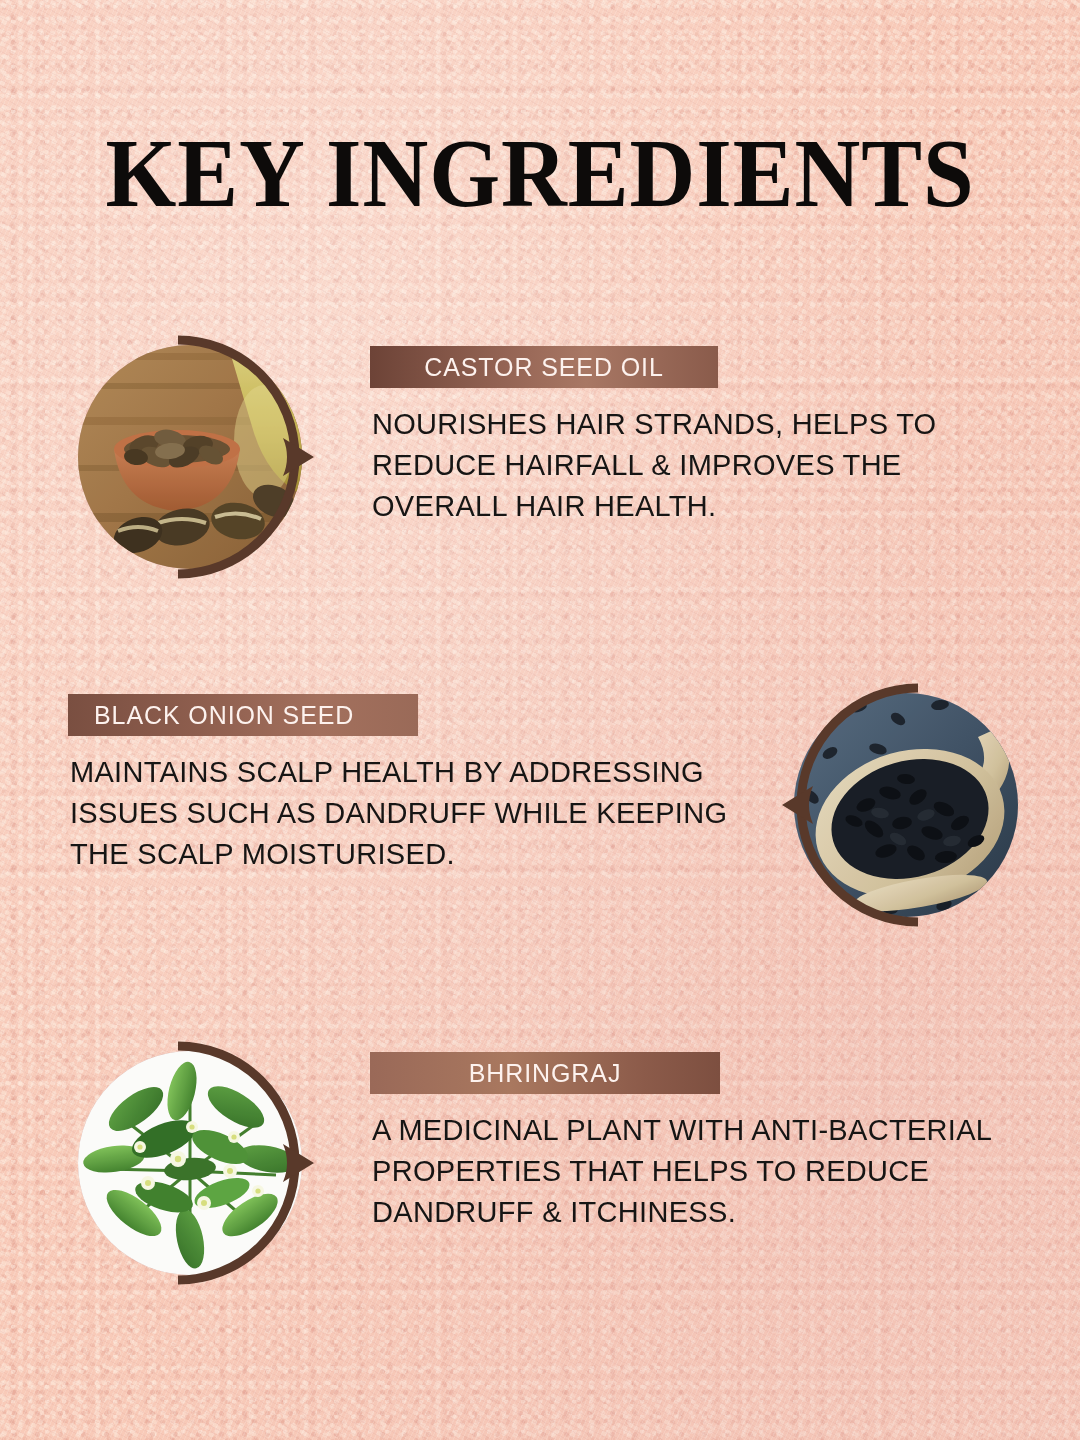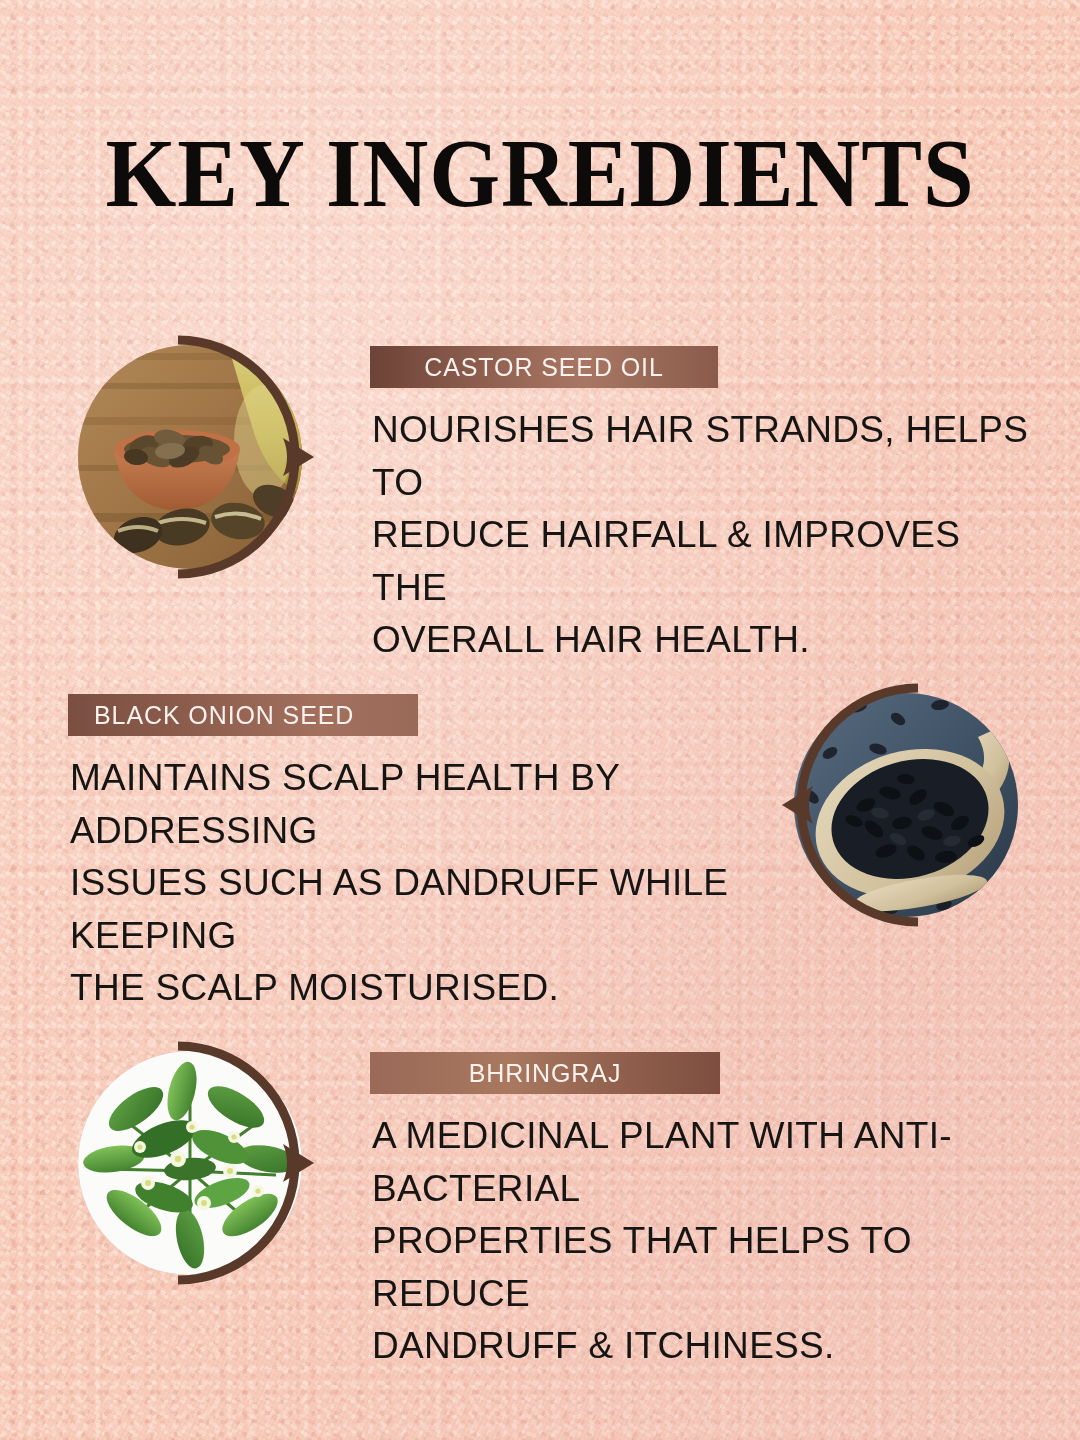--- a/index.html
+++ b/index.html
@@ -106,21 +106,21 @@
     background:linear-gradient(90deg,#7a4f41 0%,#8e5e4e 38%,#a3705d 72%,#9a6a58 100%);
   }
   #pill-3{
     width:350px;text-align:center;
     background:linear-gradient(90deg,#9a6958 0%,#a9785f 40%,#8c5b4a 78%,#7d4f40 100%);
   }
 
   .body{
     margin-top:16px;
     color:#161514;
-    font-size:37px;
+    font-size:29px;
     line-height:1.42;
     letter-spacing:.3px;
     font-weight:300;
     white-space:pre-line;
   }
   #body-1,#body-3{margin-left:2px;}
   #body-2{margin-left:2px;}
 </style>
 </head>
 <body>

